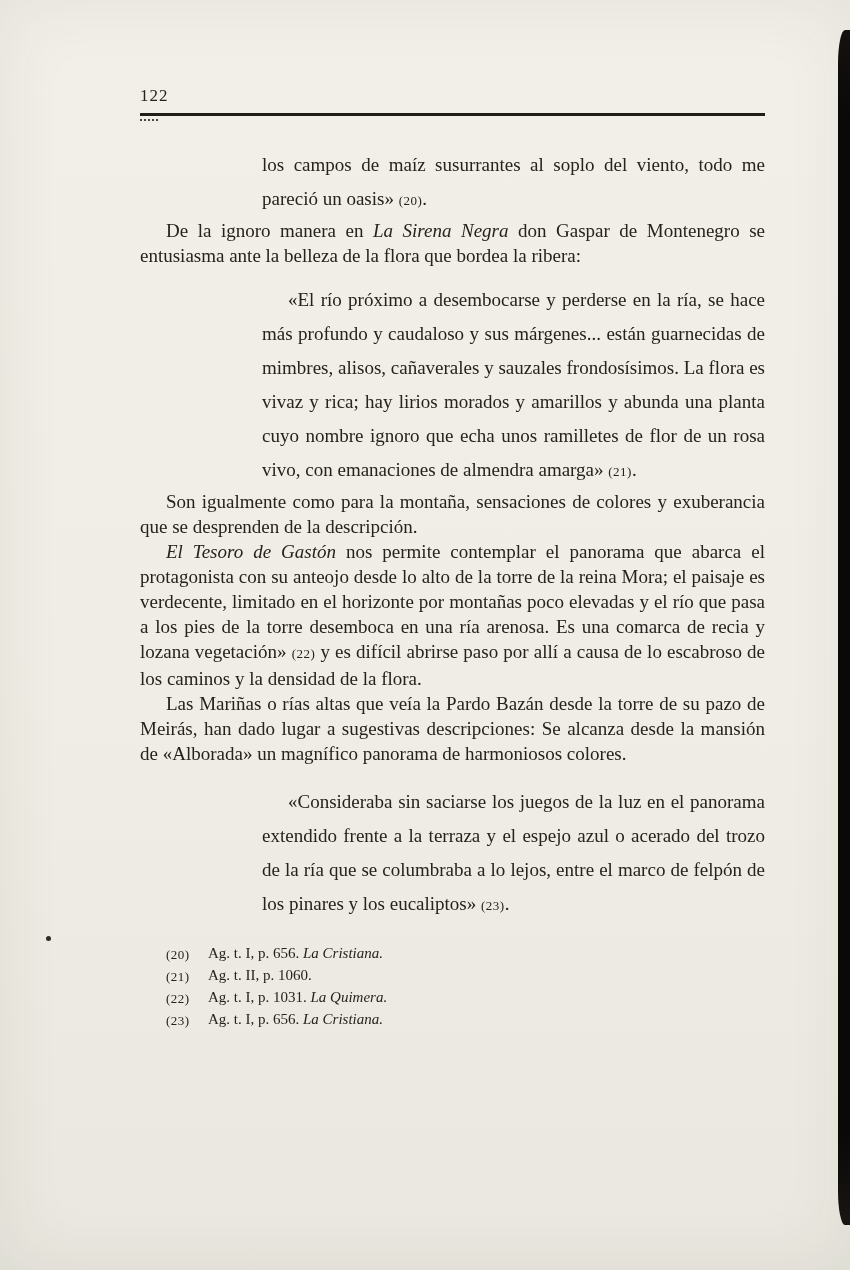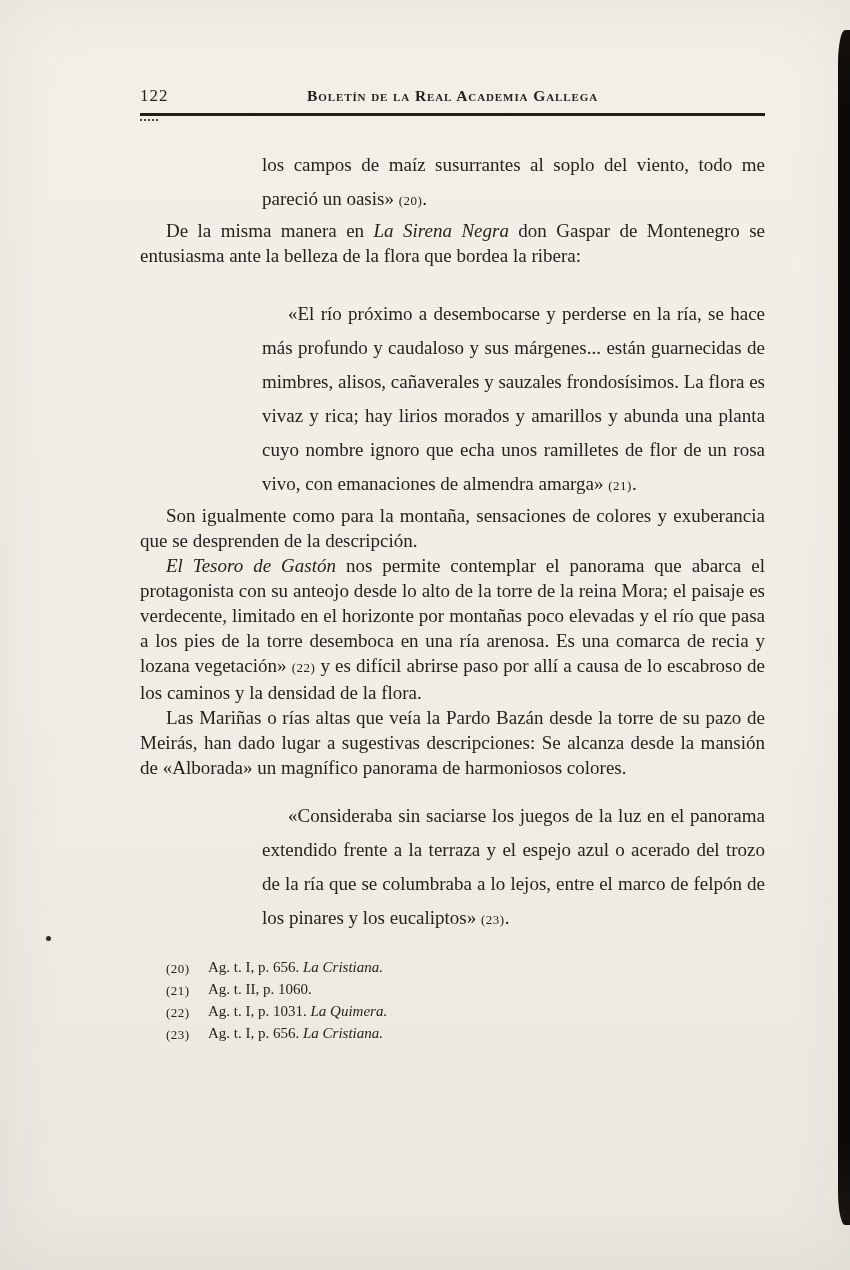--- a/index.html
+++ b/index.html
@@ -41,21 +41,21 @@
     border-top: 2px dotted #4a463f;
     margin-top: 3px;
   }
   .quote {
     margin-left: 122px;
     text-align: justify;
     font-size: 19px;
     line-height: 34px;
   }
   .quote.first { margin-top: 27px; }
-  .quote.mid { margin-top: 29px; }
+  .quote.mid { margin-top: 15px; }
   .quote.last { margin-top: 19px; }
   .indent-first { text-indent: 26px; }
   p.body-para {
     margin: 0;
     text-align: justify;
     font-size: 19px;
     line-height: 25px;
   }
   p.indent { text-indent: 26px; }
   .gap-top { margin-top: 21px; }
@@ -87,28 +87,27 @@
     border-radius: 50%;
   }
 </style>
 </head>
 <body>
 
 <div class="content">
 
   <div class="header">
     <span class="page-num">122</span>
-    <span class="header-title">Boletín de la Real Academia Gallega</span>
   </div>
   <div class="header-rule"></div>
   <div class="under-dashes"></div>
 
   <div class="quote first"><span>los campos de maíz susurrantes al soplo del viento, todo me pareció un oasis» </span><span class="fnref">(20)</span><span>.</span></div>
 
-  <p class="body-para indent gap-top"><span>De la misma manera en </span><span class="italic">La Sirena Negra</span><span> don Gaspar de Montenegro se entusiasma ante la belleza de la flora que bordea la ribera:</span></p>
+  <p class="body-para indent gap-top"><span>De la ignoro manera en </span><span class="italic">La Sirena Negra</span><span> don Gaspar de Montenegro se entusiasma ante la belleza de la flora que bordea la ribera:</span></p>
 
   <div class="quote mid indent-first"><span>«El río próximo a desembocarse y perderse en la ría, se hace más profundo y caudaloso y sus márgenes... están guarnecidas de mimbres, alisos, cañaverales y sauzales frondosísimos. La flora es vivaz y rica; hay lirios morados y amarillos y abunda una planta cuyo nombre ignoro que echa unos ramilletes de flor de un rosa vivo, con emanaciones de almendra amarga» </span><span class="fnref">(21)</span><span>.</span></div>
 
   <p class="body-para indent gap-top">Son igualmente como para la montaña, sensaciones de colores y exuberancia que se desprenden de la descripción.</p>
 
   <p class="body-para indent"><span class="italic">El Tesoro de Gastón</span><span> nos permite contemplar el panorama que abarca el protagonista con su anteojo desde lo alto de la torre de la reina Mora; el paisaje es verdecente, limitado en el horizonte por montañas poco elevadas y el río que pasa a los pies de la torre desemboca en una ría arenosa. Es una comarca de recia y lozana vegetación» </span><span class="fnref">(22)</span><span> y es difícil abrirse paso por allí a causa de lo escabroso de los caminos y la densidad de la flora.</span></p>
 
   <p class="body-para indent">Las Mariñas o rías altas que veía la Pardo Bazán desde la torre de su pazo de Meirás, han dado lugar a sugestivas descripciones: Se alcanza desde la mansión de «Alborada» un magnífico panorama de harmoniosos colores.</p>
 
   <div class="quote last indent-first"><span>«Consideraba sin saciarse los juegos de la luz en el panorama extendido frente a la terraza y el espejo azul o acerado del trozo de la ría que se columbraba a lo lejos, entre el marco de felpón de los pinares y los eucaliptos» </span><span class="fnref">(23)</span><span>.</span></div>

